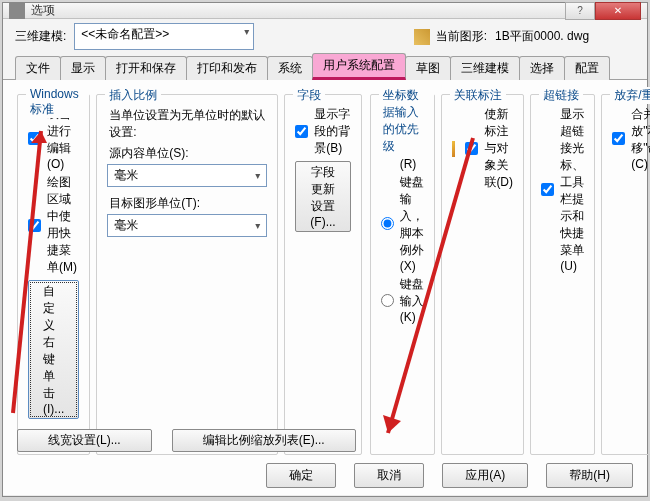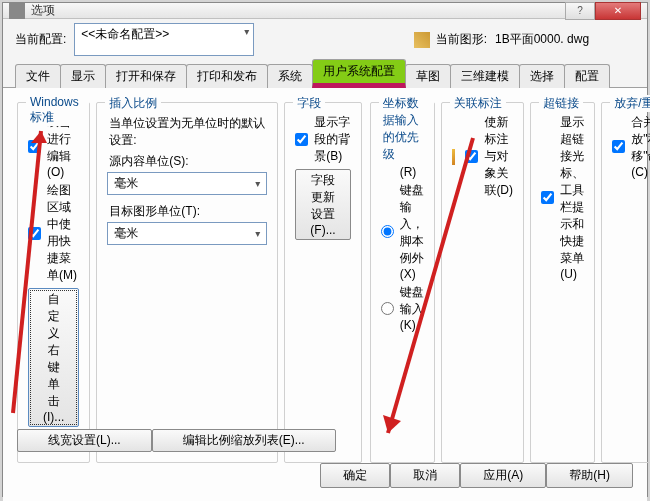--- a/index.html
+++ b/index.html
@@ -6,61 +6,61 @@
 body{background:#d4d4d4;width:650px;height:501px;overflow:hidden;position:relative}
 .window{background:#ececec;border:1px solid #888;margin:2px;height:495px;position:relative}
 .titlebar{height:16px;background:linear-gradient(#f7f7f7,#e5e5e5);border-bottom:1px solid #c0c0c0;display:flex;align-items:center;padding:0 6px}
 .titlebar .icon{width:16px;height:16px;background:#888;margin-right:6px}
 .titlebar .title{flex:1;color:#333}
 .winbtns{display:flex;gap:0}
 .winbtn{width:30px;height:18px;border:1px solid #aaa;background:linear-gradient(#f8f8f8,#e0e0e0);display:flex;align-items:center;justify-content:center;font-size:10px;color:#555}
 .winbtn.close{width:46px;background:linear-gradient(#e37a7a,#c83535);color:#fff;border-color:#a33}
 .toprow{display:flex;align-items:center;padding:4px 12px 2px 12px;background:#f4f4f4}
 .toprow .lbl{margin-right:8px}
-.toprow .combo{border:1px solid #7a9ac0;background:#fff;padding:2px 18px 12px 6px;min-width:180px;position:relative}
+.toprow .combo{border:1px solid #7a9ac0;background:#fff;padding:2px 18px 6px 6px;min-width:180px;position:relative}
 .toprow .combo::after{content:"▾";position:absolute;right:4px;top:2px;color:#555;font-size:10px}
 .toprow .sp{flex:1}
 .toprow .dwgicon{width:16px;height:16px;background:linear-gradient(45deg,#e8c060,#cc9933);margin-right:6px}
 .tabs{display:flex;padding:0 12px;background:#f4f4f4;border-bottom:1px solid #a0a0a0;align-items:flex-end}
 .tab{padding:3px 10px;border:1px solid #a0a0a0;border-bottom:none;background:#ececec;margin-right:-1px;position:relative;top:1px;border-radius:3px 3px 0 0;cursor:pointer}
-.tab.active{background:#84cc16;border-bottom:5px solid #be185d;z-index:2}
+.tab.active{background:#f9a8d4;border-bottom:3px solid #be185d;z-index:2}
 .content{padding:6px 14px 40px 14px;display:flex;gap:8px;background:#fdfdfd;height:calc(100% - 28px - 26px - 24px)}
 .col{flex:1;display:flex;flex-direction:row;gap:6px}
 .group{border:1px solid #d0d0d0;border-radius:2px;padding:8px 10px 10px 10px;position:relative;margin-top:8px}
 .group .glabel{position:absolute;top:-8px;left:8px;background:#fdfdfd;padding:0 4px;color:#0a4a8a}
 .chkrow{display:flex;align-items:center;gap:6px;margin:3px 0}
 input[type=checkbox],input[type=radio]{margin:0}
 .btn{border:1px solid #8a8a8a;background:linear-gradient(#fafafa,#e4e4e4);padding:2px 14px;border-radius:2px;display:inline-block;cursor:pointer}
 .btn.focus{outline:1px dotted #333;outline-offset:-3px;border-color:#5a8ac0}
 .smalllbl{margin:4px 0 2px 2px}
 .select{border:1px solid #7a9ac0;background:#fff;padding:2px 6px;width:160px;display:flex;justify-content:space-between;align-items:center}
 .select .arrow{font-size:10px;color:#555}
-.bottomrow{position:absolute;bottom:44px;left:14px;right:14px;display:flex;}
+.bottomrow{position:absolute;bottom:44px;left:14px;right:14px;display:flex;gap:20px}
 .bottomrow .btn{flex:0 0 auto;padding:2px 30px}
-.dlgbtns{position:absolute;bottom:8px;right:14px;display:flex;gap:0}
+.dlgbtns{position:absolute;bottom:8px;right:14px;display:flex;gap:18px}
 .dlgbtns .btn{padding:3px 22px}
 .icon-link{width:16px;height:16px;display:inline-block;background:linear-gradient(135deg,#f0c040,#d08020);vertical-align:middle;margin-right:4px}
 .arrow-anno{position:absolute;pointer-events:none}
 .arrow-anno svg{overflow:visible}
 </style>
 </head>
 <body>
 
 <div class="window">
   <div class="titlebar">
     <div class="icon"></div>
     <div class="title">选项</div>
     <div class="winbtns">
       <div class="winbtn">?</div>
       <div class="winbtn close">✕</div>
     </div>
   </div>
 
   <div class="toprow">
-    <span class="lbl">当前配置:</span>
+    <span class="lbl">三维建模:</span>
     <div class="combo"><span>&lt;&lt;未命名配置&gt;&gt;</span></div>
     <div class="sp"></div>
     <div class="dwgicon"></div>
     <span class="lbl">当前图形:</span>
     <span style="min-width:140px">1B平面0000. dwg</span>
   </div>
 
   <div class="tabs">
     <div class="tab">文件</div>
     <div class="tab">显示</div>
@@ -79,21 +79,21 @@
       <div class="group">
         <div class="glabel">Windows 标准</div>
         <div class="chkrow">
             <input type="checkbox" checked="" style="">
             <span>双击进行编辑(O)</span>
           </div>
         <div class="chkrow">
             <input type="checkbox" checked="" style="">
             <span>绘图区域中使用快捷菜单(M)</span>
           </div>
-        <div style="text-align:center;margin-top:4px"><span class="btn focus">自定义右键单击(I)...</span></div>
+        <div style="margin-top:4px"><span class="btn focus">自定义右键单击(I)...</span></div>
       </div>
 
       <div class="group">
         <div class="glabel">插入比例</div>
         <div class="smalllbl">当单位设置为无单位时的默认设置:</div>
         <div class="smalllbl">源内容单位(S):</div>
         <div class="select">
             <span>毫米</span>
             <span class="arrow">▾</span>
           </div>

